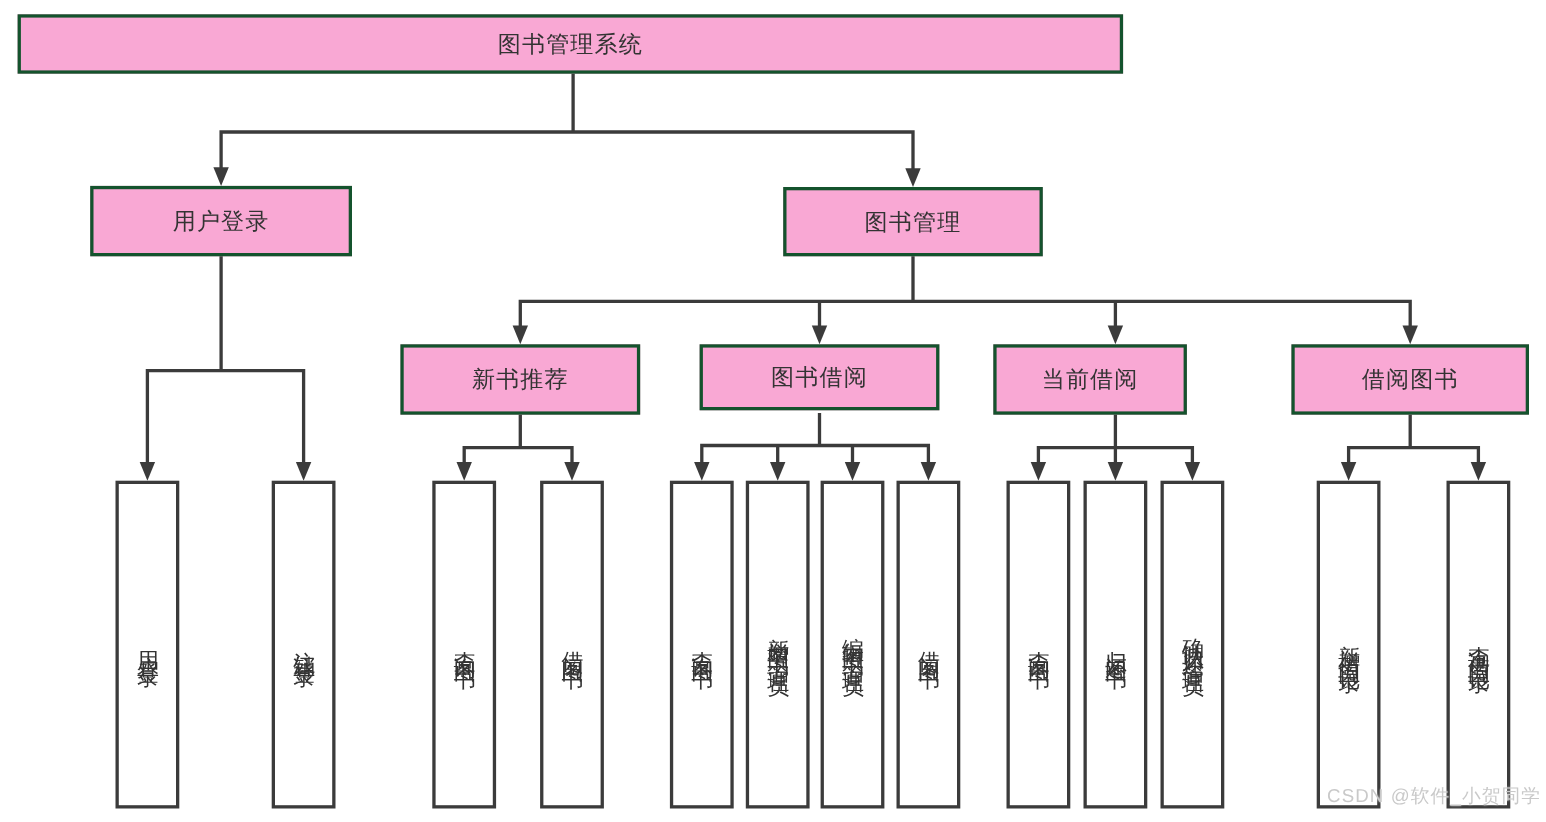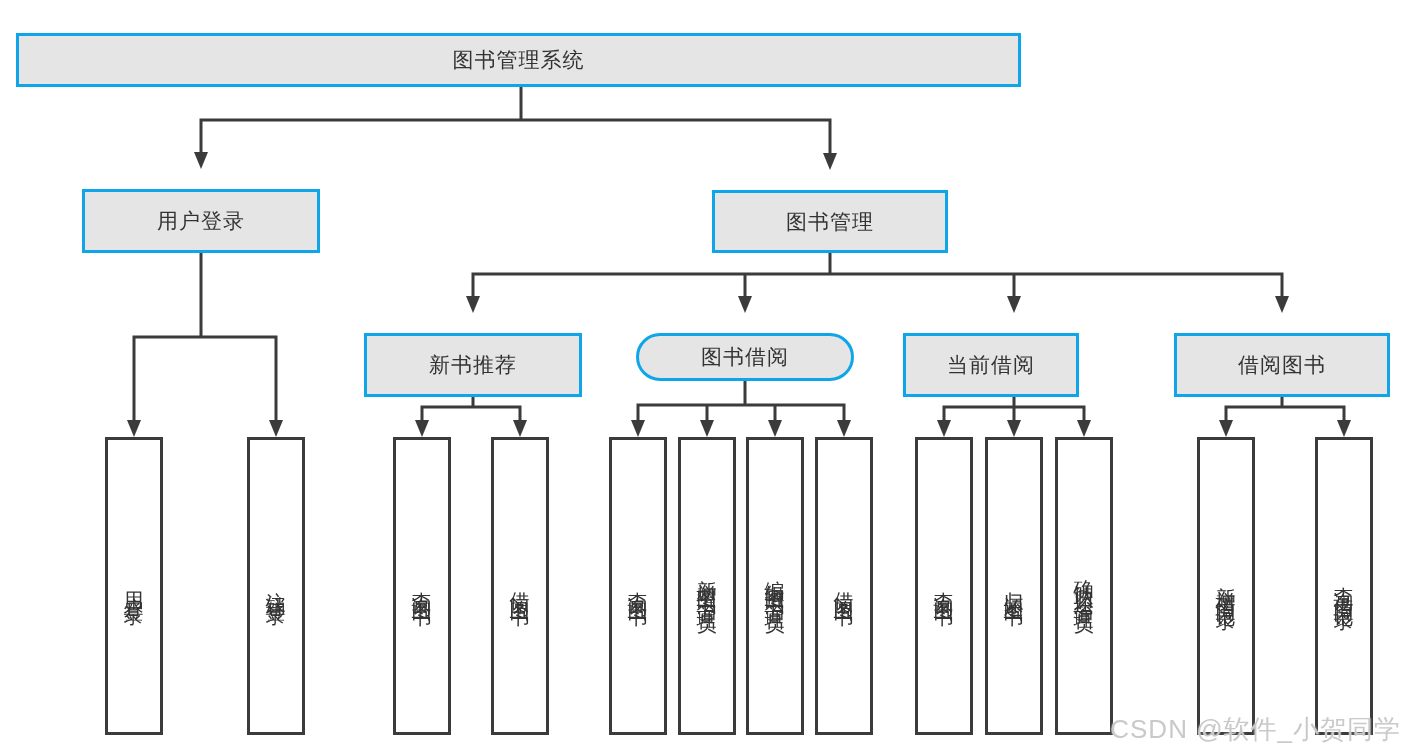--- a/index.html
+++ b/index.html
@@ -18,30 +18,29 @@
   #connector-svg {
     position: absolute;
     left: 0;
     top: 0;
     width: 1405px;
     height: 747px;
   }
   .hbox {
     position: absolute;
     box-sizing: border-box;
-    background: #e5e5e5;
-    border: 3px solid #0ea5e9;
+    background: #f9a8d4;
+    border: 3px solid #14532d;
     display: flex;
     align-items: center;
     justify-content: center;
     font-size: 21px;
     color: #333333;
     letter-spacing: 1px;
     white-space: nowrap;
-    margin-top: 20px;
   }
   .vbox {
     position: absolute;
     top: 437px;
     width: 58px;
     height: 298px;
     box-sizing: border-box;
     background: #ffffff;
     border: 3px solid #3b3b3b;
     display: flex;
@@ -54,21 +53,21 @@
     font-size: 20px;
     letter-spacing: 5px;
     line-height: 1.1;
     color: #333333;
     white-space: nowrap;
   }
   .watermark {
     position: absolute;
     right: 4px;
     top: 712px;
-    font-size: 26px;
+    font-size: 17px;
     color: #c9c9c9;
     letter-spacing: 1px;
     text-shadow: 0 0 2px #ffffff;
     white-space: nowrap;
   }
 </style>
 </head>
 <body>
 
 <div id="canvas">
@@ -113,21 +112,21 @@
   <div class="hbox" style="left:82px; top:169px; width:238px; height:64px;">
     <span>用户登录</span>
   </div>
   <div class="hbox" style="left:364px; top:313px; width:218px; height:64px;">
     <span>新书推荐</span>
   </div>
 
   <div class="hbox" style="left:712px; top:170px; width:236px; height:63px;">
     <span>图书管理</span>
   </div>
-  <div class="hbox" style="left:636px; top:313px; width:218px; height:48px;border-radius:24px;">
+  <div class="hbox" style="left:636px; top:313px; width:218px; height:60px;">
     <span>图书借阅</span>
   </div>
   <div class="hbox" style="left:903px; top:313px; width:176px; height:64px;">
     <span>当前借阅</span>
   </div>
   <div class="hbox" style="left:1174px; top:313px; width:216px; height:64px;">
     <span>借阅图书</span>
   </div>
 
   <div class="vbox" style="left:105px;">

